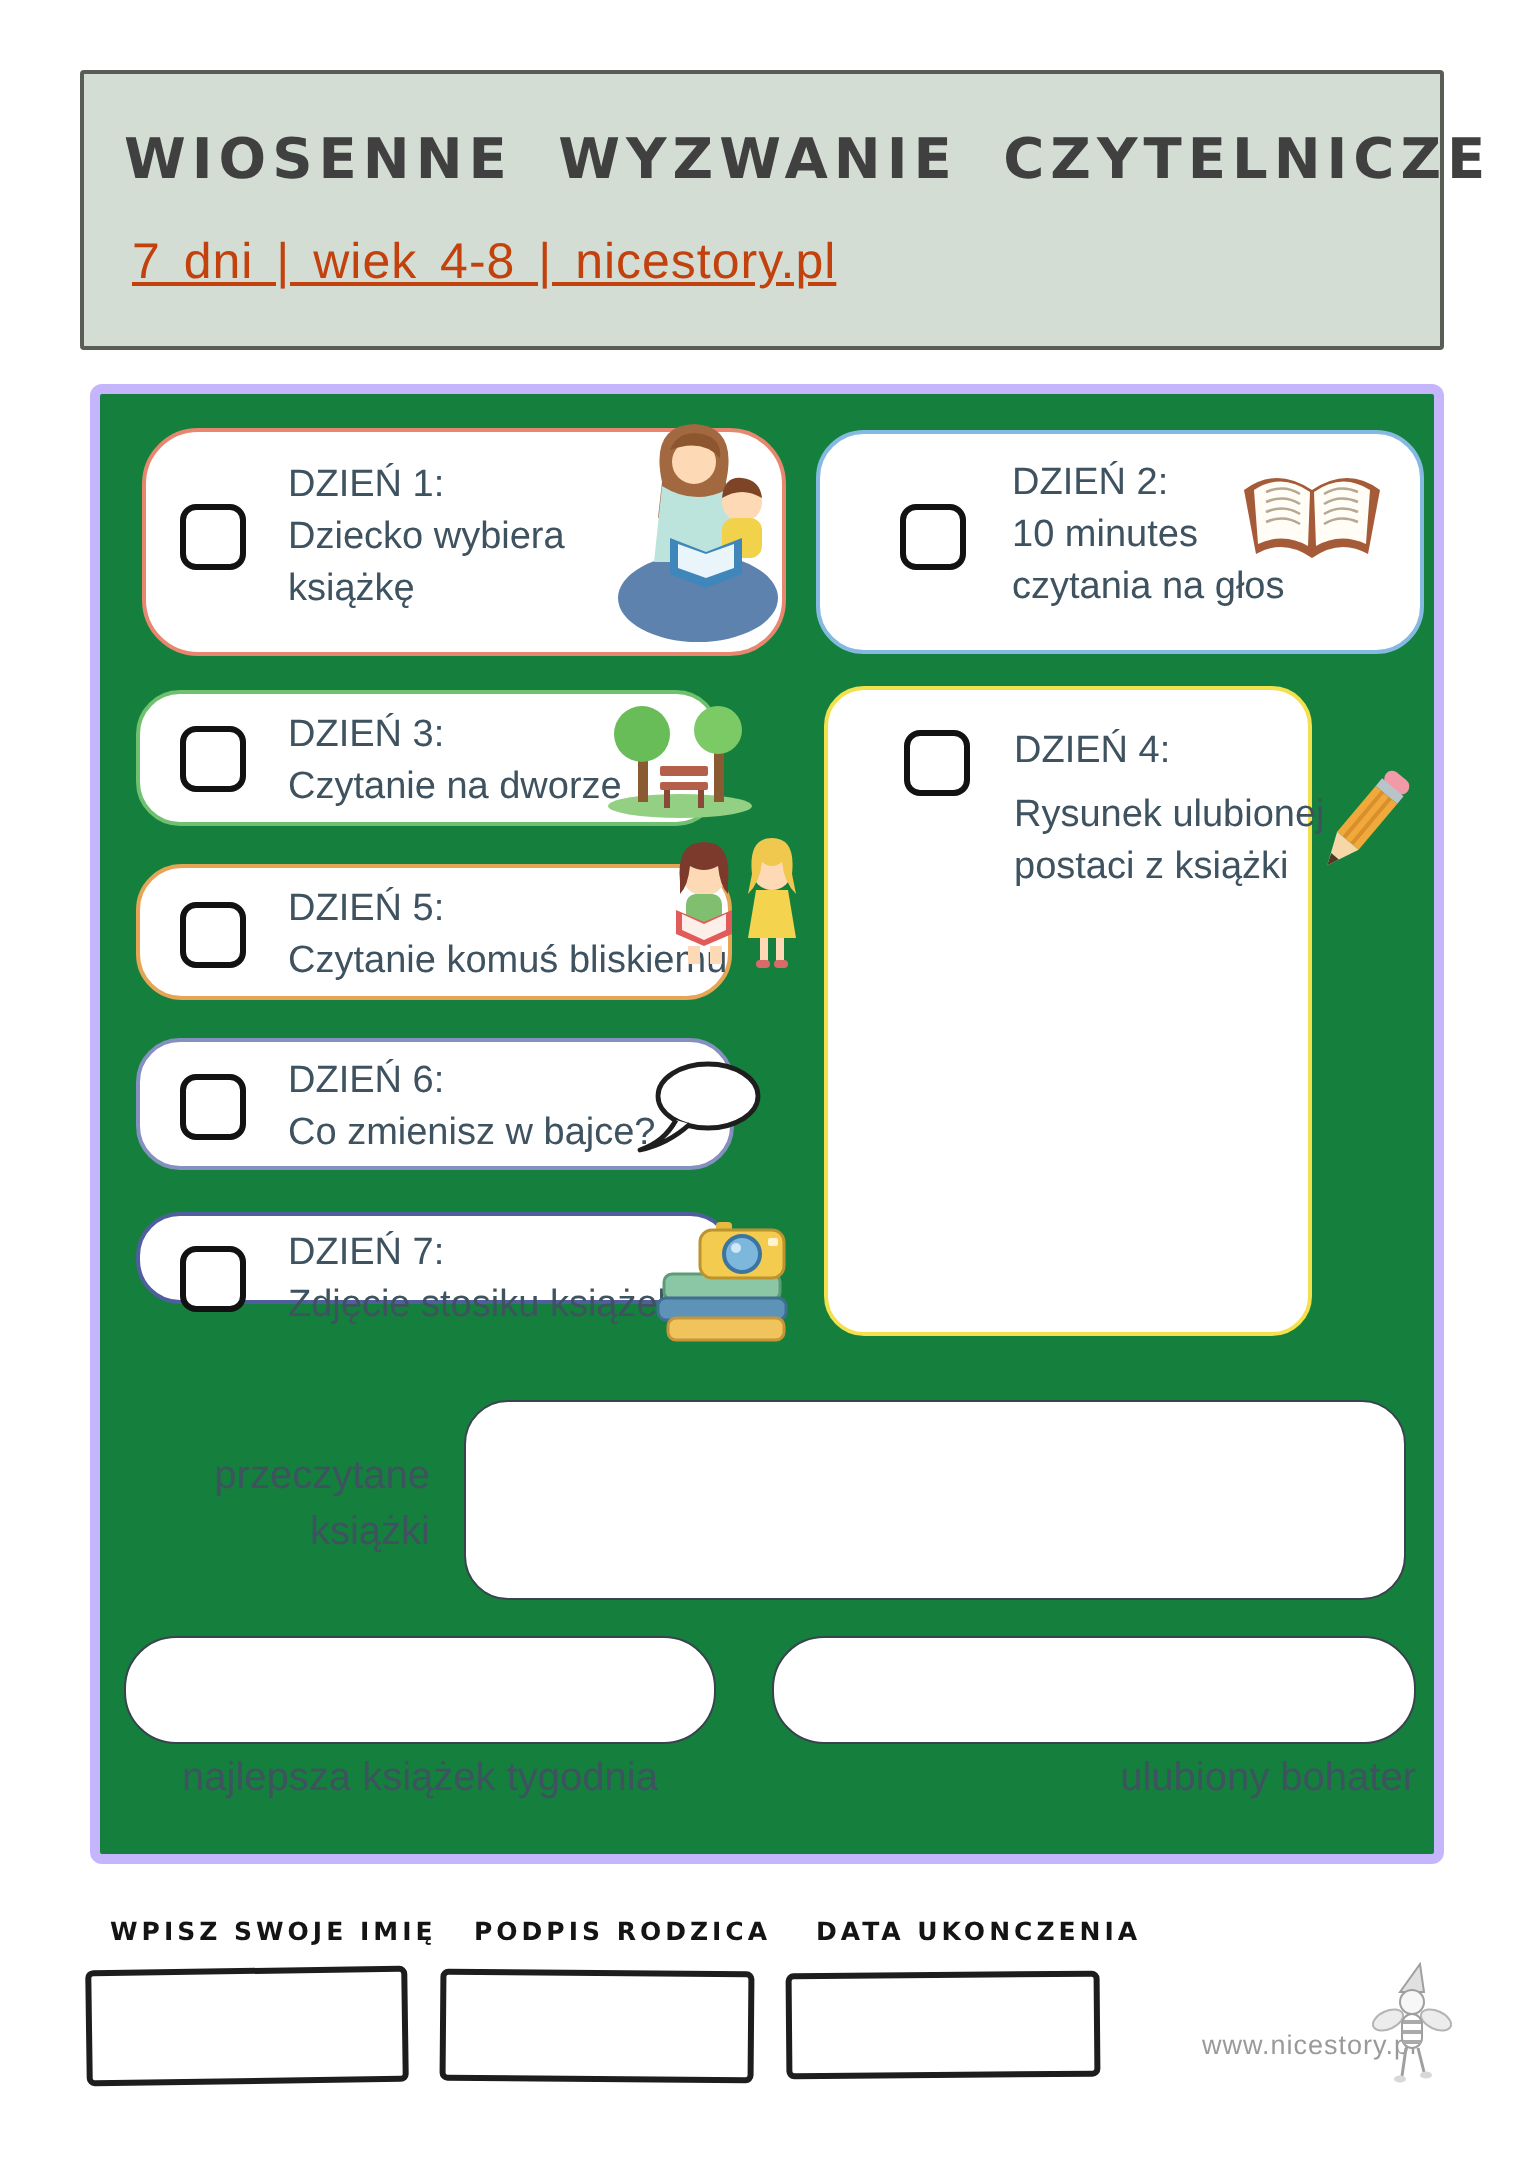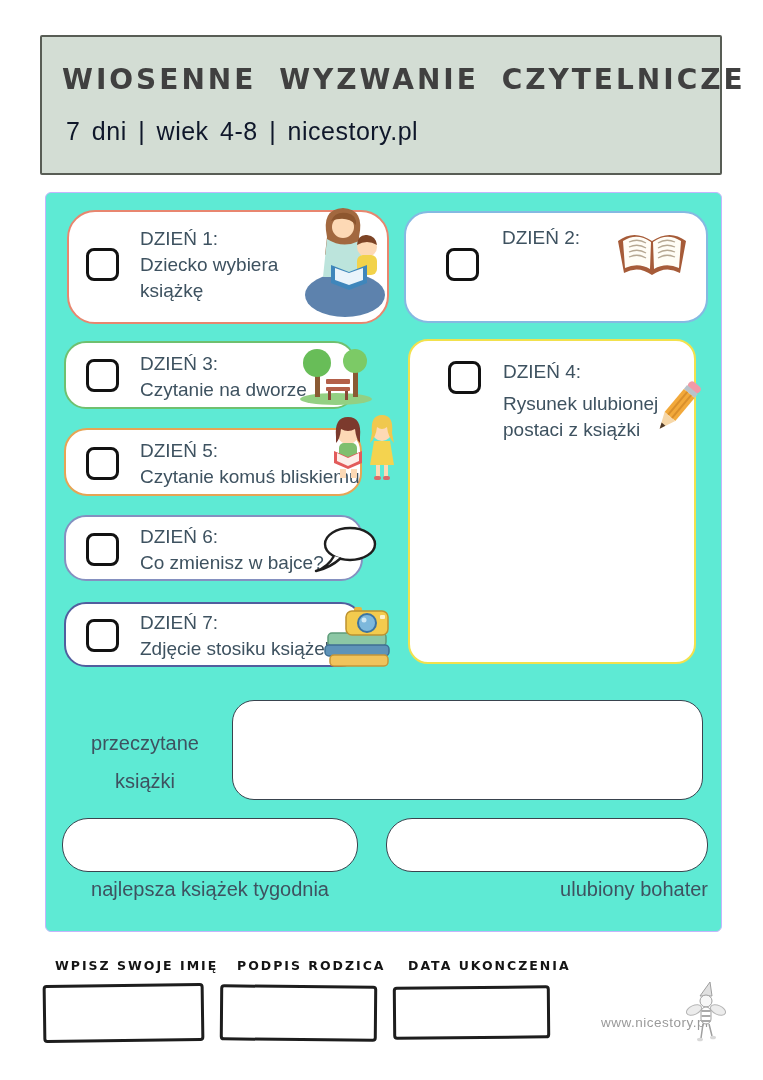--- a/index.html
+++ b/index.html
@@ -5,36 +5,36 @@
   html,body{margin:0;padding:0;background:#fff;}
   .page{position:relative;width:763px;height:1080px;background:#ffffff;
         font-family:"Liberation Sans",sans-serif;overflow:hidden;}
 
   
   .header{position:absolute;left:40px;top:35px;width:682px;height:140px;
           background:#d3ddd4;border:2px solid #585d55;border-radius:2px;box-sizing:border-box;}
   .title{position:absolute;left:20px;top:26px;font-family:"DejaVu Sans",sans-serif;
          font-weight:700;font-size:28px;letter-spacing:3px;word-spacing:10px;
          color:#404040;white-space:nowrap;}
-  .subtitle{position:absolute;left:24px;top:80px;font-size:25px;color:#0f172a;
-            letter-spacing:.5px;word-spacing:4px;}
+  .subtitle{position:absolute;left:24px;top:80px;font-size:25px;color:#c2410c;
+            letter-spacing:.5px;word-spacing:4px;text-decoration:underline;}
 
   
   .main-box{position:absolute;left:45px;top:192px;width:677px;height:740px;
-            border:1px solid #c4b5fd;border-radius:6px;box-sizing:border-box;background:#5eead4;}
+            border:5px solid #c4b5fd;border-radius:6px;box-sizing:border-box;background:#15803d;}
 
   
   .card{position:absolute;border:2px solid #999;background:#fff;box-sizing:border-box;}
   .card-d1{left:21px;top:17px;width:322px;height:114px;border-radius:28px;}
   .card-d2{left:358px;top:18px;width:304px;height:112px;border-radius:24px;}
   .card-d3{left:18px;top:148px;width:292px;height:68px;border-radius:22px;}
-  .card-d4{left:362px;top:146px;width:288px;height:325px;border-radius:20px;}
+  .card-d4{left:362px;top:146px;width:244px;height:325px;border-radius:20px;}
   .card-d5{left:18px;top:235px;width:298px;height:68px;border-radius:22px;}
   .card-d6{left:18px;top:322px;width:299px;height:66px;border-radius:22px;}
-  .card-d7{left:18px;top:409px;width:299px;height:65px;border-radius:22px;padding-left:24px;}
+  .card-d7{left:18px;top:409px;width:299px;height:46px;border-radius:22px;padding-left:24px;}
 
   .cb{position:absolute;width:33px;height:33px;border:3px solid #121212;border-radius:8px;
       background:#fff;box-sizing:border-box;}
   .card-d1 .cb{left:17px;top:36px;}
   .card-d2 .cb{left:40px;top:35px;}
   .card-d3 .cb{left:20px;top:16px;}
   .card-d4 .cb{left:38px;top:20px;}
   .card-d5 .cb{left:20px;top:17px;}
   .card-d6 .cb{left:20px;top:16px;}
   .card-d7 .cb{left:20px;top:15px;}
@@ -53,22 +53,22 @@
   .illo{position:absolute;}
   .card-d1 .illo{left:228px;top:-9px;width:96px;height:118px;}
   .card-d2 .illo{left:206px;top:14px;width:80px;height:56px;}
   .card-d3 .illo{left:232px;top:4px;width:76px;height:58px;}
   .card-d4 .illo{left:238px;top:34px;width:58px;height:66px;}
   .card-d5 .illo{left:258px;top:-17px;width:78px;height:84px;}
   .card-d6 .illo{left:246px;top:6px;width:66px;height:52px;}
   .card-d7 .illo{left:254px;top:-7px;width:78px;height:72px;}
 
   
-  .read-label{position:absolute;left:75px;top:724px;width:140px;text-align:center;
-              font-size:20px;line-height:38px;color:#3e5260;}
+  .read-label{position:absolute;left:75px;top:724px;width:140px;text-align:right;
+              font-size:20px;line-height:28px;color:#3e5260;}
   .read-box{position:absolute;left:232px;top:700px;width:471px;height:100px;
             border:1.5px solid #39434e;border-radius:22px;box-sizing:border-box;background:#fff;}
   .best-box{position:absolute;left:62px;top:818px;width:296px;height:54px;
             border:1.5px solid #39434e;border-radius:26px;box-sizing:border-box;background:#fff;}
   .hero-box{position:absolute;left:386px;top:818px;width:322px;height:54px;
             border:1.5px solid #39434e;border-radius:26px;box-sizing:border-box;background:#fff;}
   .best-label{position:absolute;left:62px;top:878px;width:296px;text-align:center;
               font-size:20px;color:#3e5260;}
   .hero-label{position:absolute;left:386px;top:878px;width:322px;text-align:right;
               font-size:20px;color:#3e5260;}
@@ -116,20 +116,21 @@
         <rect x="60" y="52" width="20" height="20" rx="6" fill="#f2d24b"></rect>
         <path d="M34 62 L52 69 L70 62 L70 80 L52 87 L34 80 Z" fill="#3f86bb"></path>
         <path d="M38 65 L52 70 L66 65 L66 77 L52 82 L38 77 Z" fill="#eaf4fb"></path>
       </svg>
     </div>
 
     <div class="card card-d2" style="border-color: rgb(133, 185, 226);">
       <div class="cb"></div>
       <div class="ctext">
         <span class="clabel">DZIEŃ 2:</span>
+        <span class="ctask">10 minutes czytania na głos</span>
       </div>
       <svg class="illo" viewBox="0 0 80 56">
         <path d="M6 14 Q22 2 40 14 Q58 2 74 14 L68 46 Q54 38 40 48 Q26 38 12 46 Z" fill="#a65b38"></path>
         <path d="M11 14 Q25 5 39 15 L38 42 Q26 35 13 41 Z" fill="#fffdf6"></path>
         <path d="M69 14 Q55 5 41 15 L42 42 Q54 35 67 41 Z" fill="#fffdf6"></path>
         <g stroke="#b6a893" stroke-width="1.3" fill="none">
           <path d="M17 15 Q26 11 34 16"></path>
             <path d="M17 20 Q26 16 34 21"></path>
           <path d="M17 25 Q26 21 34 26"></path>
             <path d="M17 30 Q26 26 34 31"></path>

